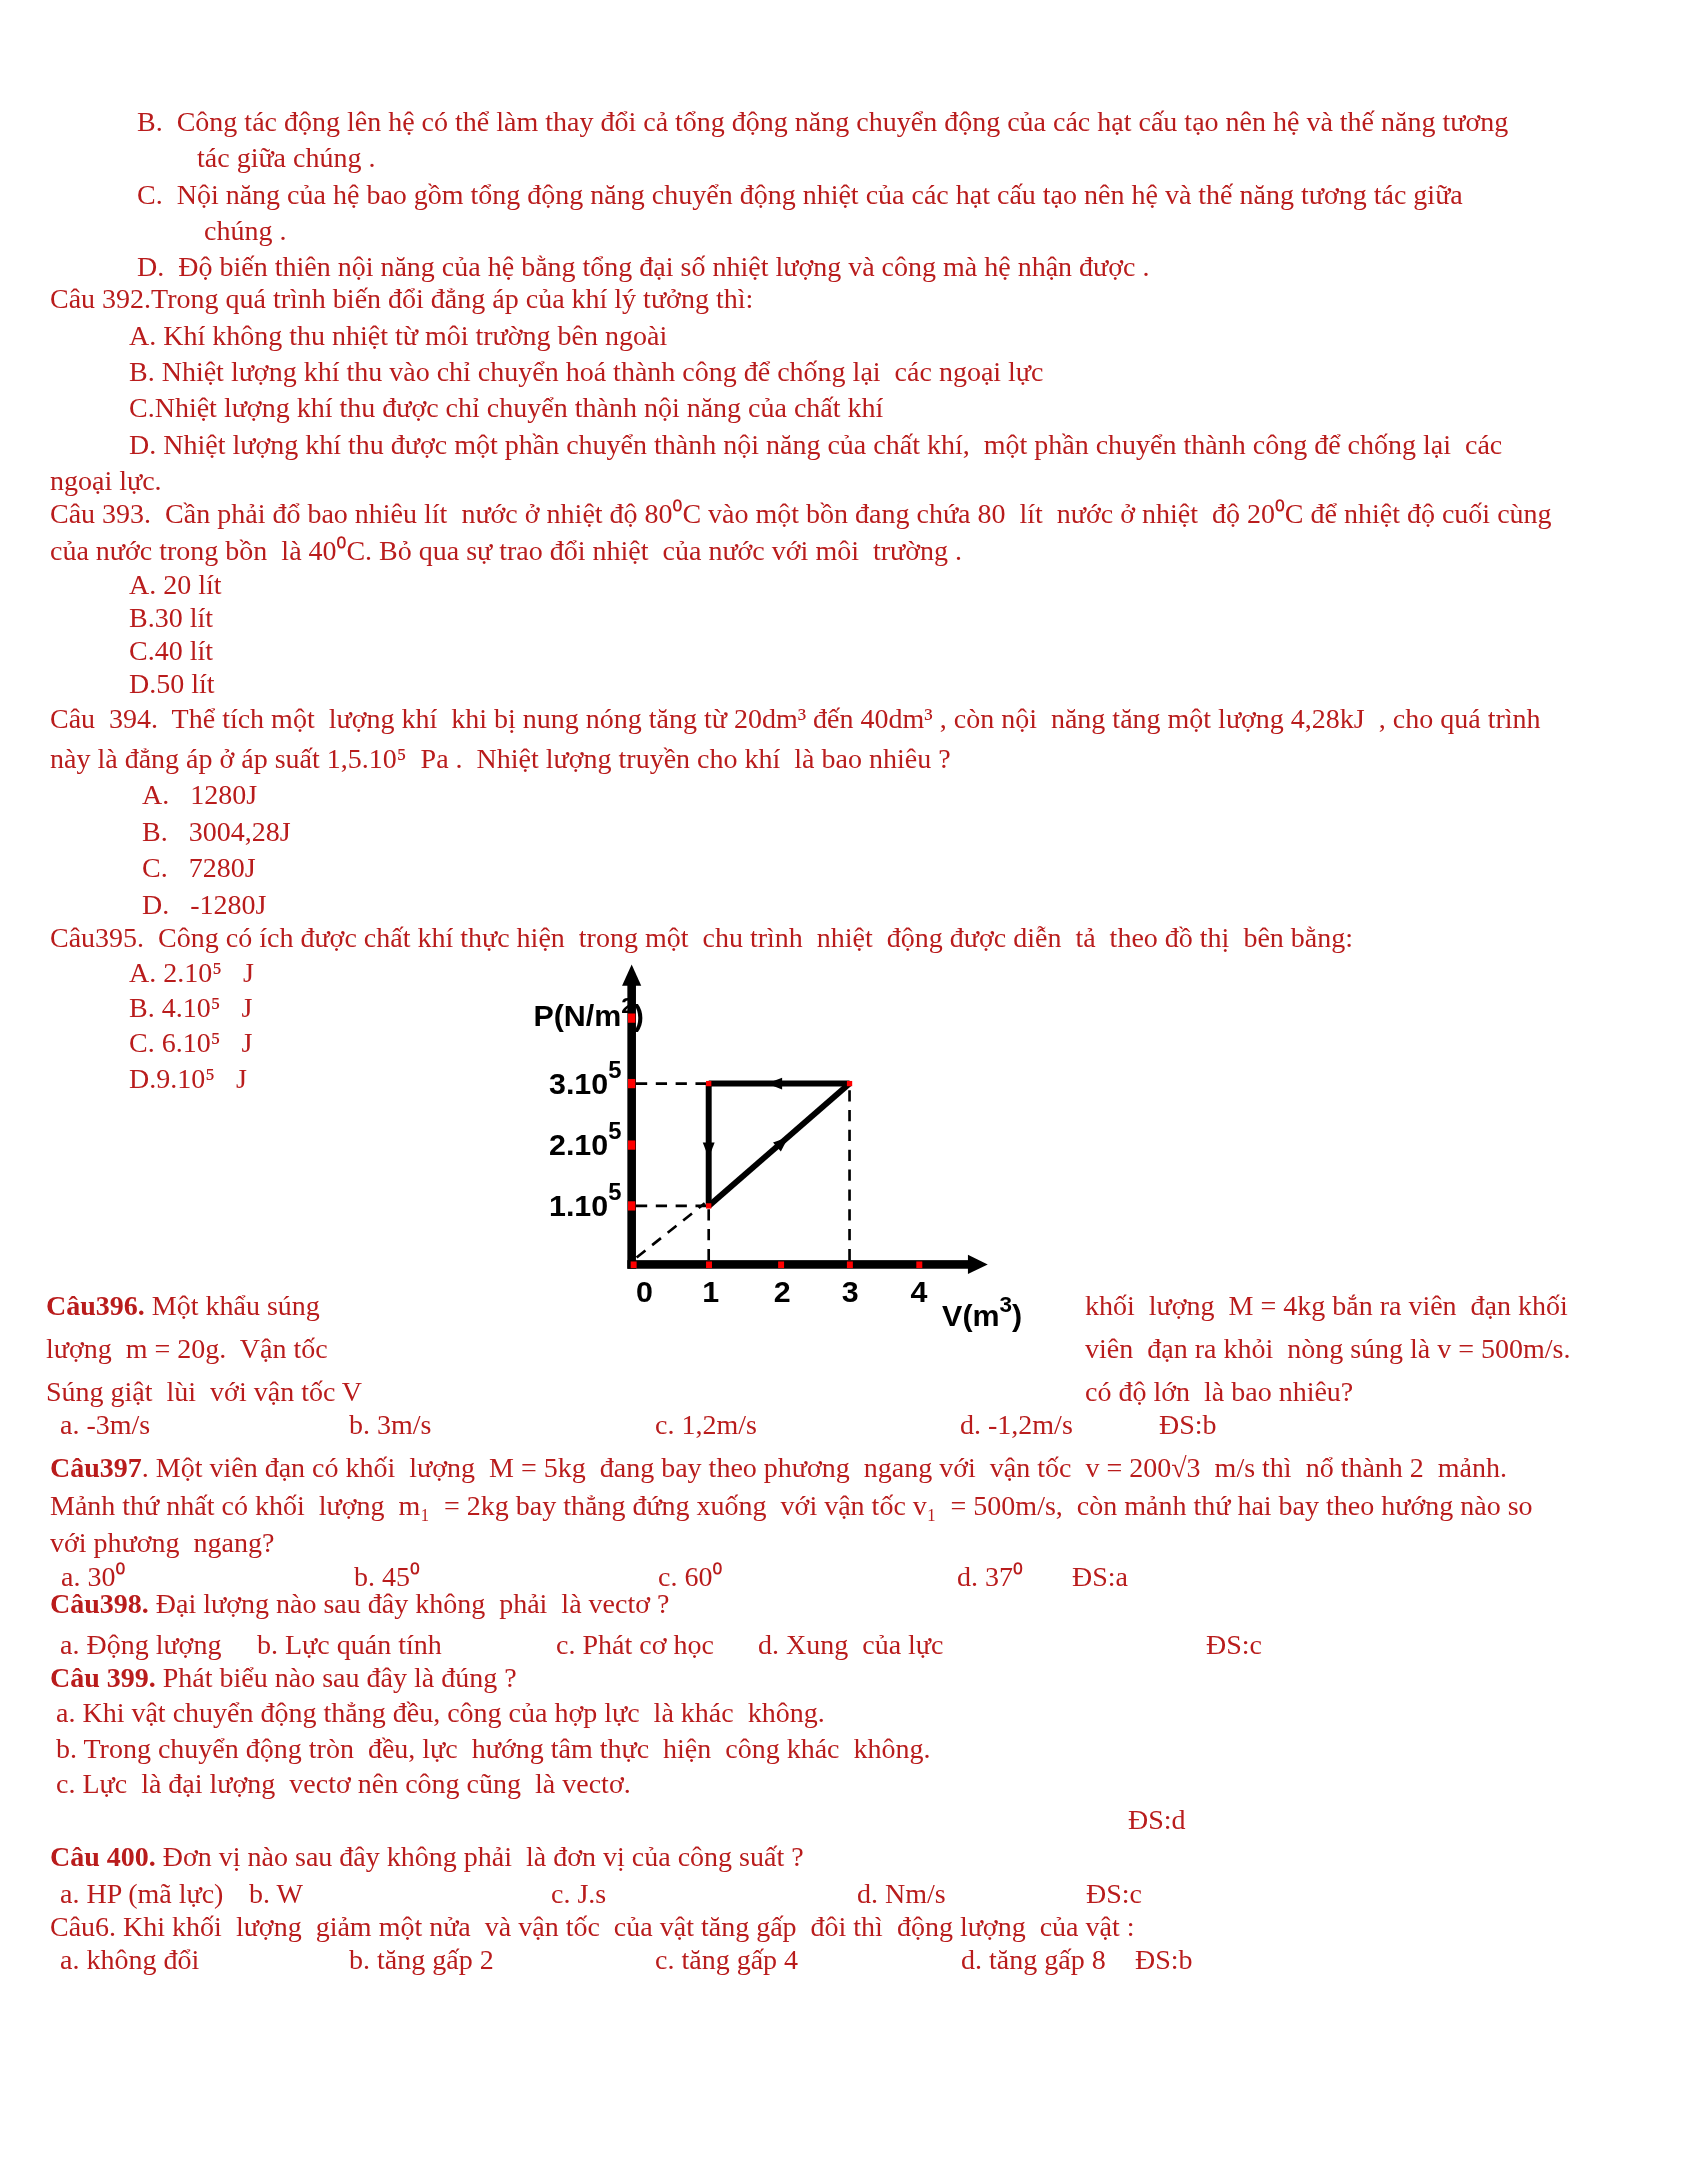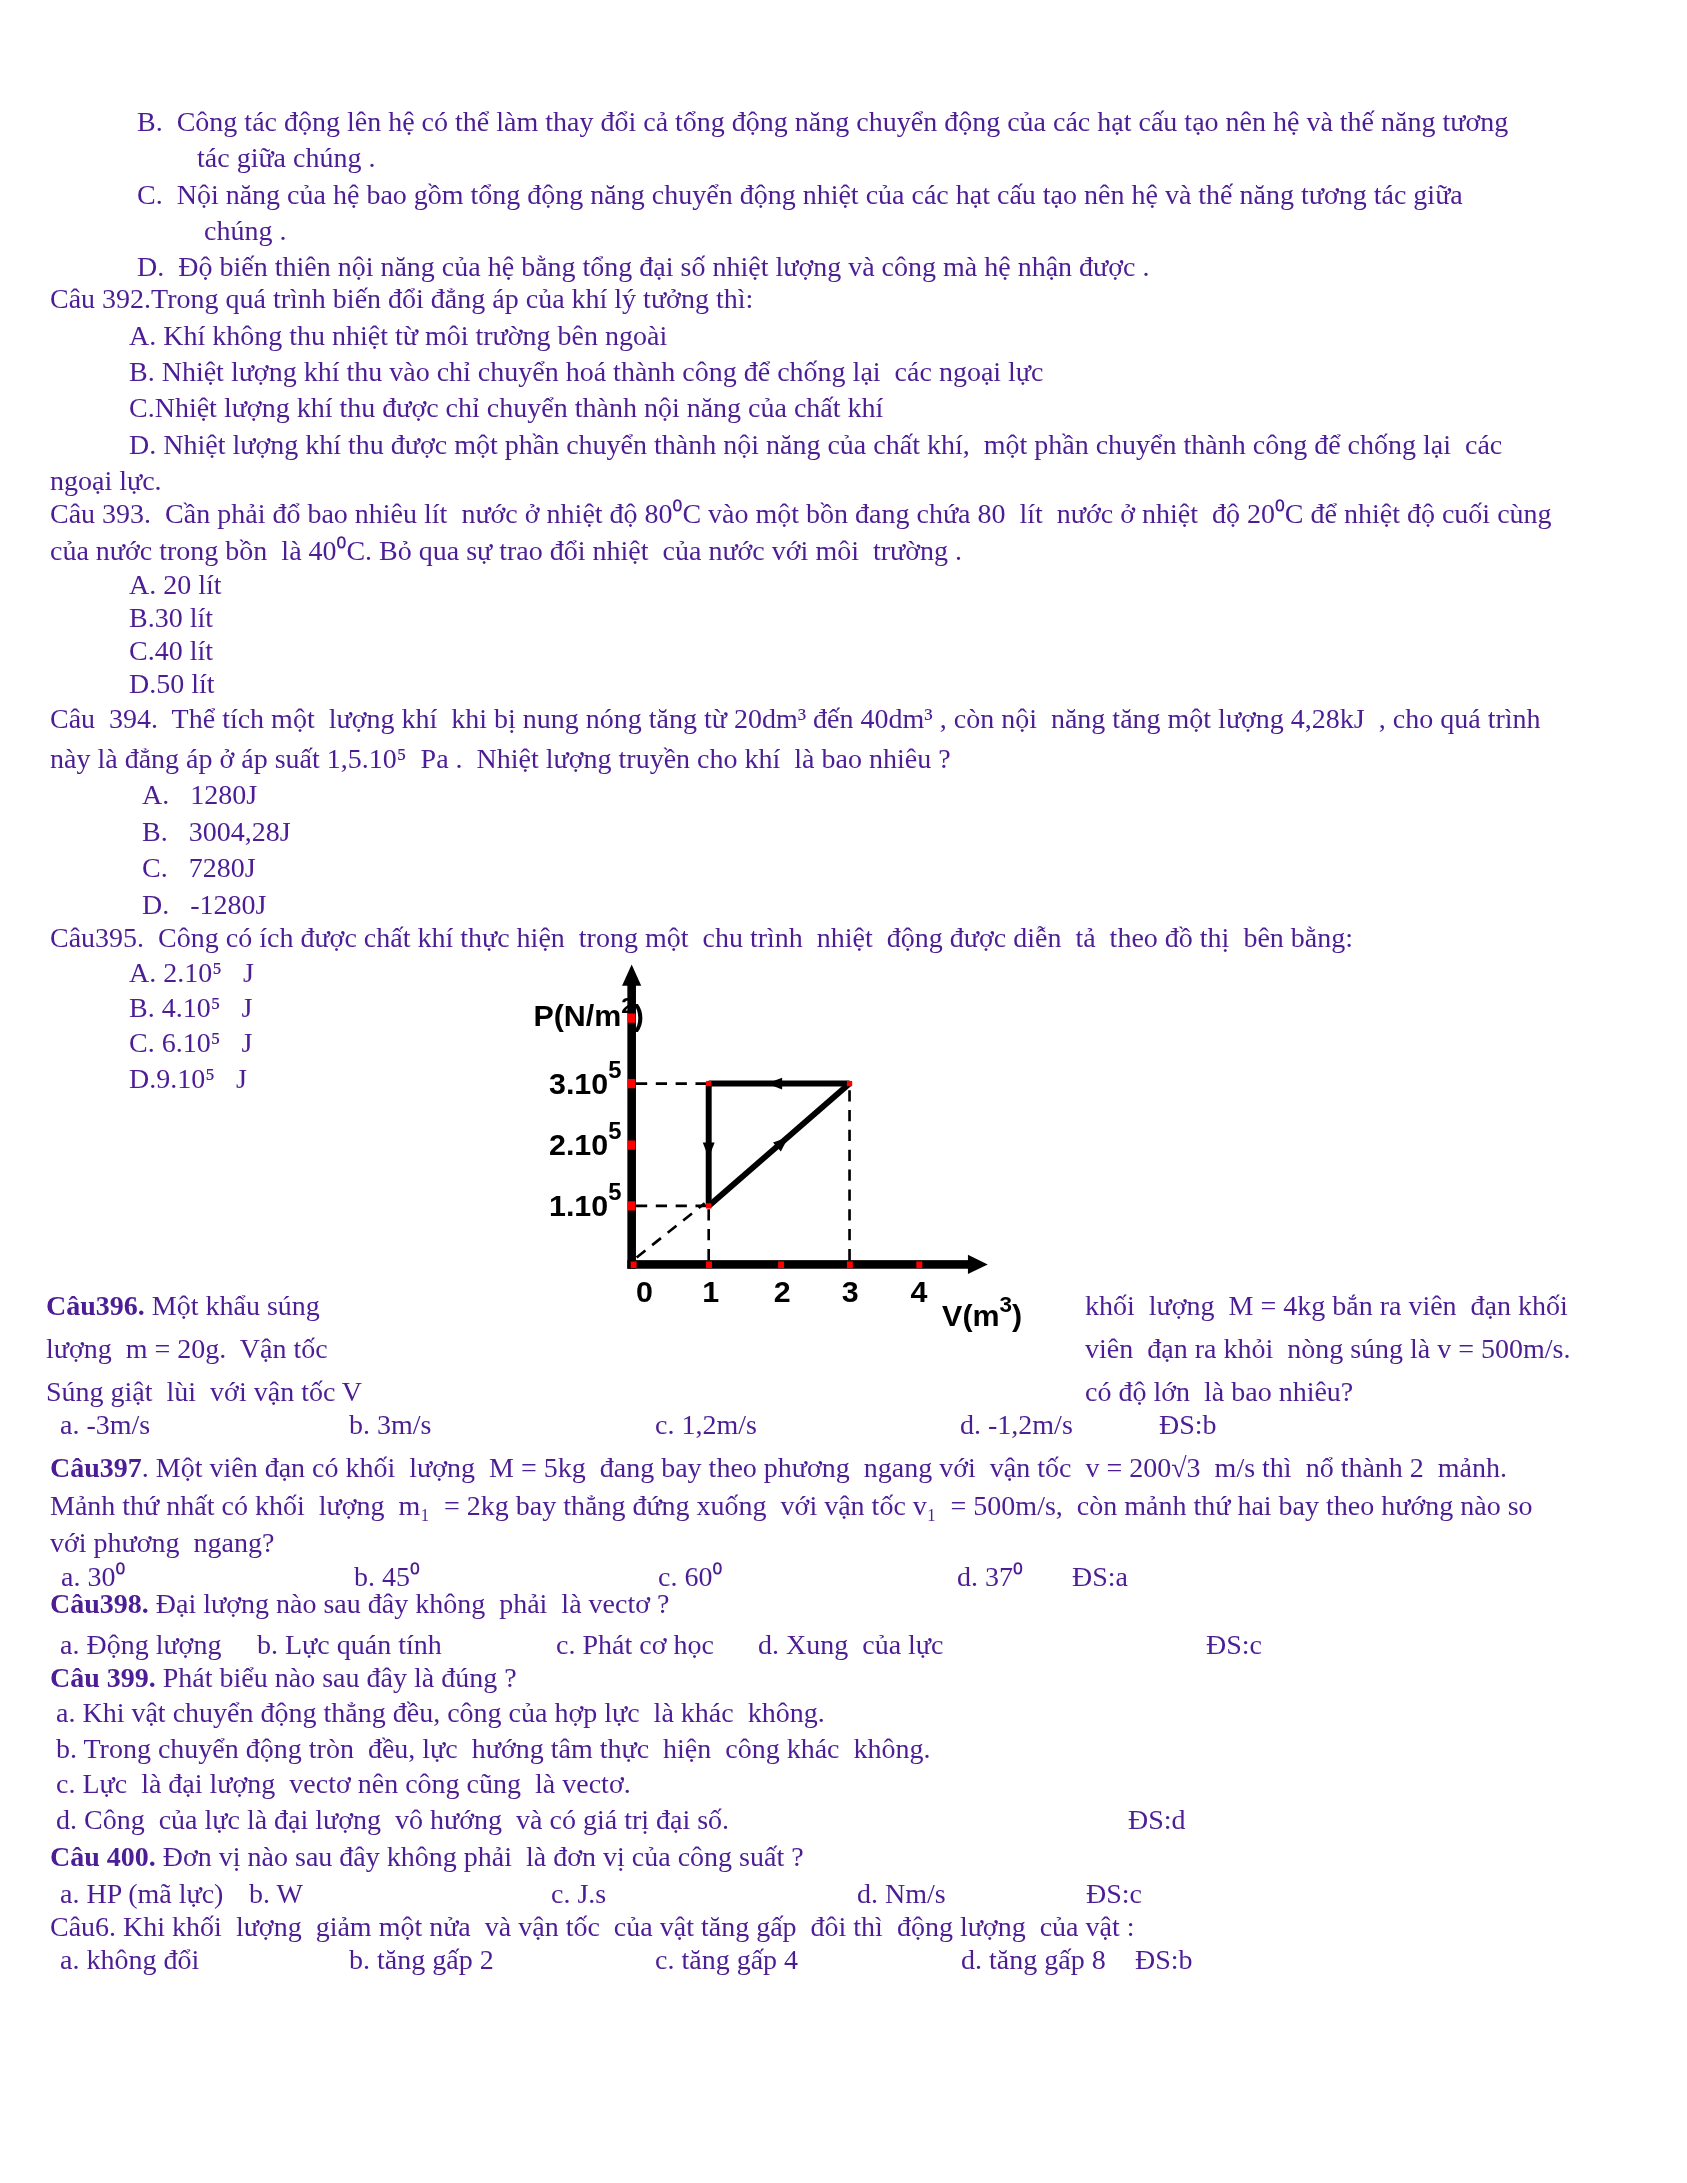--- a/index.html
+++ b/index.html
@@ -1,18 +1,18 @@
 <!DOCTYPE html>
 <html style="font-size:10.6px"><head>
 <meta charset="utf-8">
 <style>
   html,body{margin:0;padding:0;background:#ffffff;}
   #page{
     position:relative;width:1687px;height:2183px;background:#ffffff;
-    font-family:"Liberation Serif",serif;font-size:28px;color:#4c1d95;overflow:hidden;
+    font-family:"Liberation Serif",serif;font-size:28px;color:#b91c1c;overflow:hidden;
   }
   .line{position:absolute;white-space:pre;line-height:1.15;}
   .line b{font-weight:bold;}
   .orow{position:absolute;left:0;width:1687px;height:41px;}
   .ocell{position:absolute;white-space:pre;line-height:1.15;}
   #pv{position:absolute;left:509px;top:963px;}
   #pv text{font-family:"Liberation Sans",sans-serif;font-weight:bold;fill:#000;}
 </style>
 </head>
 <body>
@@ -78,21 +78,20 @@
         <span class="ocell" style="left: 1072px;">ĐS:a</span>
       </div>
       <div class="orow" style="top: 1629px;">
         <span class="ocell" style="left: 60px;">a. Động lượng</span>
         <span class="ocell" style="left: 257px;">b. Lực quán tính</span>
         <span class="ocell" style="left: 556px;">c. Phát cơ học</span>
         <span class="ocell" style="left: 758px;">d. Xung  của lực</span>
         <span class="ocell" style="left: 1206px;">ĐS:c</span>
       </div>
       <div class="orow" style="top: 1804px;">
-        <span class="ocell" style="left: 56px;">d. Công  của lực là đại lượng  vô hướng  và có giá trị đại số.</span>
         <span class="ocell" style="left: 1128px;">ĐS:d</span>
       </div>
       <div class="orow" style="top: 1878px;">
         <span class="ocell" style="left: 60px;">a. HP (mã lực)</span>
         <span class="ocell" style="left: 249px;">b. W</span>
         <span class="ocell" style="left: 551px;">c. J.s</span>
         <span class="ocell" style="left: 857px;">d. Nm/s</span>
         <span class="ocell" style="left: 1086px;">ĐS:c</span>
       </div>
       <div class="orow" style="top: 1944px;">

